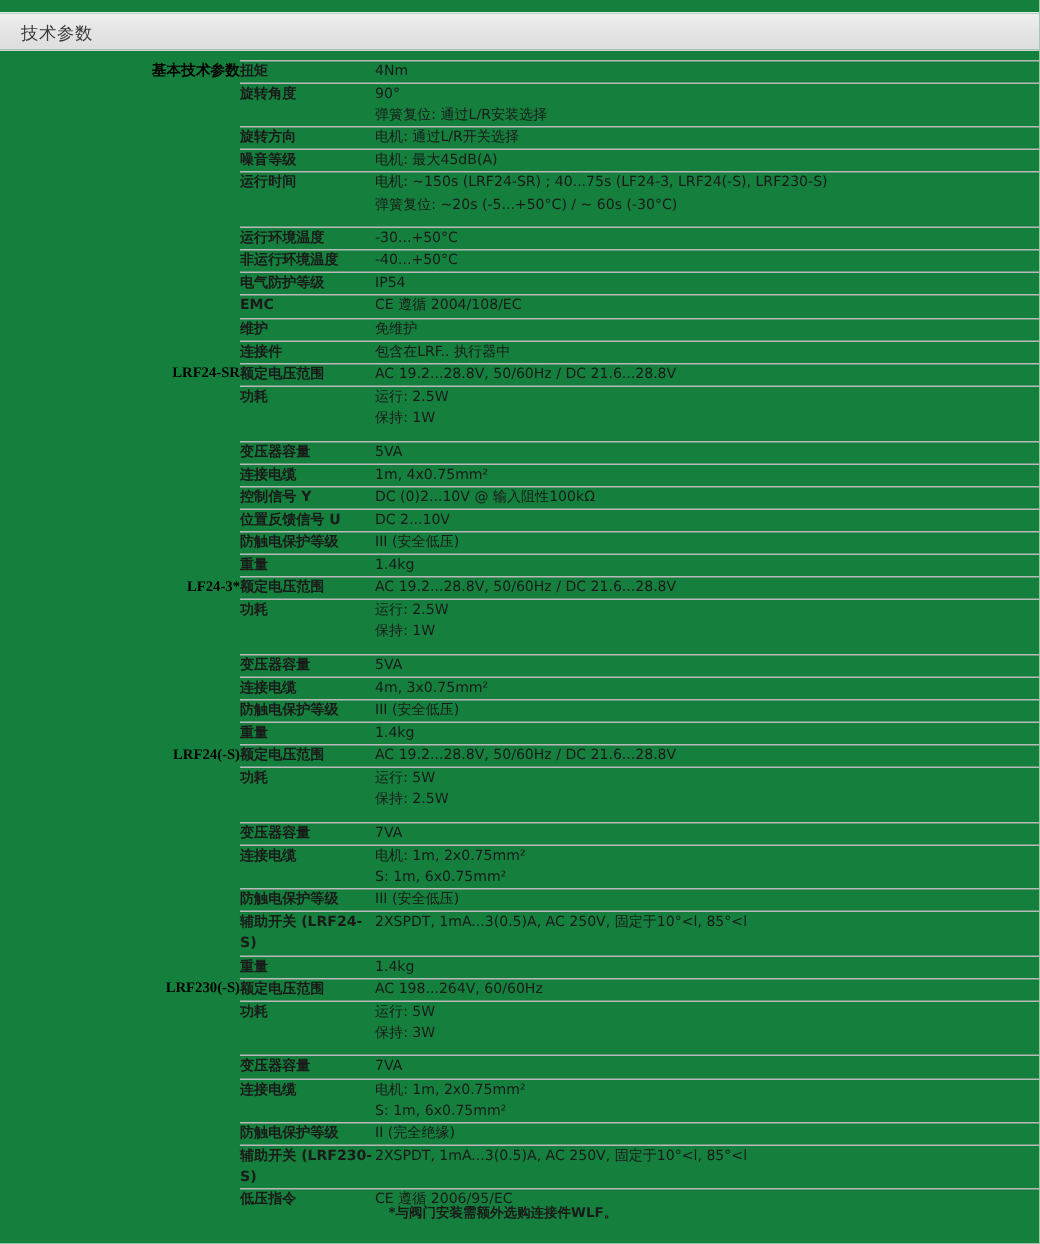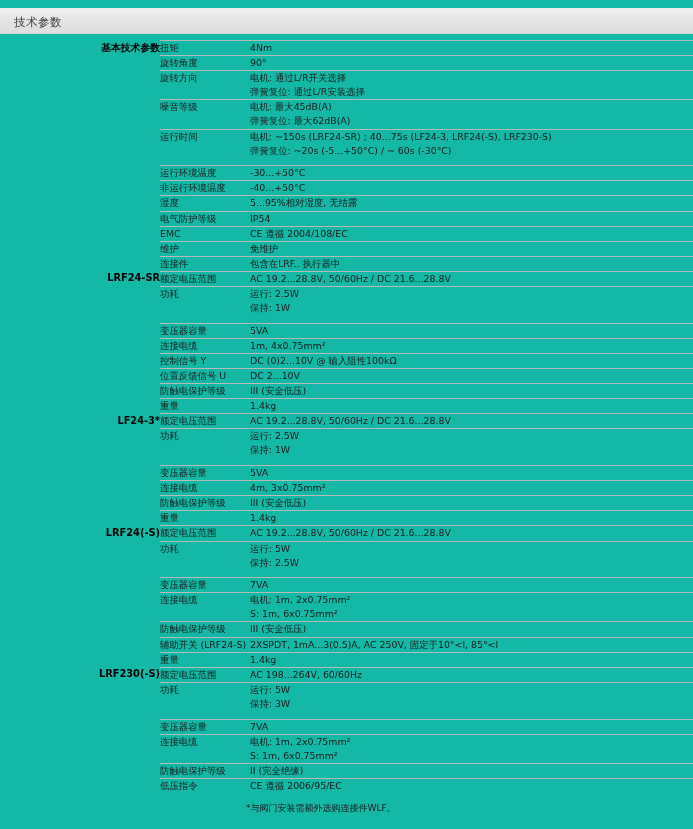--- a/index.html
+++ b/index.html
@@ -6,21 +6,21 @@
   html, body {
     margin: 0;
     padding: 0;
     background: #ffffff;
     font-family: "DejaVu Sans", "Liberation Sans", sans-serif;
   }
   #page {
     width: 693px;
     height: 829px;
     position: relative;
-    background: #14b8a6;
+    background: #15803d;
     overflow: hidden;
   }
   
   .header-bar {
     position: absolute;
     left: 0;
     top: 8px;
     width: 693px;
     height: 26px;
     background: linear-gradient(to bottom, #efefef 0%, #e4e4e4 50%, #dedede 100%);
@@ -55,25 +55,27 @@
   .col-b { width: 90px; }
   .col-c { width: 443px; }
 
   .cell-group {
     text-align: right;
     padding-right: 9px;
     font-weight: bold;
     font-size: 9.8px;
     color: #000;
     white-space: nowrap;
+    font-family: Liberation Serif, serif;
   }
   .cell-label {
     padding-left: 1px;
     padding-right: 4px;
     color: #1a1a1a;
+    font-weight: bold;
   }
   .cell-value {
     padding-left: 1px;
     color: #1a1a1a;
     margin-left: 33px;
   }
 
   
   tr.r > td { height: 14.1px; line-height: 14.1px; }
 
@@ -85,24 +87,25 @@
   
   tr.cont > td.cell-label,
   tr.cont > td.cell-value {
     border-top: none;
   }
 
   .spacer-row > td { height: 8px; line-height: 8px; }
 
   .footnote {
     position: absolute;
-    left: 246px;
+    left: 259px;
     bottom: 14px;
     font-size: 9px;
     color: #1a1a1a;
+    font-weight: bold;
   }
 </style>
 </head>
 <body>
 
 <div id="page">
 
   <div class="header-bar">
     <div class="header-title">技术参数</div>
   </div>
@@ -117,40 +120,35 @@
         <tr class="r sep">
           <td class="cell-group">基本技术参数</td>
           <td class="cell-label">扭矩</td>
           <td class="cell-value">4Nm</td>
         </tr>
         <tr class="r sep">
           <td class="cell-group"></td>
           <td class="cell-label">旋转角度</td>
           <td class="cell-value">90°</td>
         </tr>
+        <tr class="r cont">
+          <td class="cell-group"></td>
+          <td class="cell-label"></td>
+          <td class="cell-value">弹簧复位: 通过L/R安装选择</td>
+        </tr>
         <tr class="r sep">
           <td class="cell-group"></td>
           <td class="cell-label">旋转方向</td>
           <td class="cell-value">电机: 通过L/R开关选择</td>
         </tr>
-        <tr class="r cont">
-          <td class="cell-group"></td>
-          <td class="cell-label"></td>
-          <td class="cell-value">弹簧复位: 通过L/R安装选择</td>
-        </tr>
         <tr class="r sep">
           <td class="cell-group"></td>
           <td class="cell-label">噪音等级</td>
           <td class="cell-value">电机: 最大45dB(A)</td>
         </tr>
-        <tr class="r cont">
-          <td class="cell-group"></td>
-          <td class="cell-label"></td>
-          <td class="cell-value">弹簧复位: 最大62dB(A)</td>
-        </tr>
         <tr class="r sep">
           <td class="cell-group"></td>
           <td class="cell-label">运行时间</td>
           <td class="cell-value">电机: ~150s (LRF24-SR) ; 40...75s (LF24-3, LRF24(-S), LRF230-S)</td>
         </tr>
         <tr class="r cont">
           <td class="cell-group"></td>
           <td class="cell-label"></td>
           <td class="cell-value">弹簧复位: ~20s (-5...+50°C) / ~ 60s (-30°C)</td>
         </tr>
@@ -161,25 +159,20 @@
         </tr>
         <tr class="r sep">
           <td class="cell-group"></td>
           <td class="cell-label">运行环境温度</td>
           <td class="cell-value">-30...+50°C</td>
         </tr>
         <tr class="r sep">
           <td class="cell-group"></td>
           <td class="cell-label">非运行环境温度</td>
           <td class="cell-value">-40...+50°C</td>
-        </tr>
-        <tr class="r sep">
-          <td class="cell-group"></td>
-          <td class="cell-label">湿度</td>
-          <td class="cell-value">5...95%相对湿度, 无结露</td>
         </tr>
         <tr class="r sep">
           <td class="cell-group"></td>
           <td class="cell-label">电气防护等级</td>
           <td class="cell-value">IP54</td>
         </tr>
         <tr class="r sep">
           <td class="cell-group"></td>
           <td class="cell-label">EMC</td>
           <td class="cell-value">CE 遵循 2004/108/EC</td>
@@ -369,20 +362,25 @@
           <td class="cell-label"></td>
           <td class="cell-value">S: 1m,  6x0.75mm²</td>
         </tr>
         <tr class="r sep">
           <td class="cell-group"></td>
           <td class="cell-label">防触电保护等级</td>
           <td class="cell-value">II (完全绝缘)</td>
         </tr>
         <tr class="r sep">
           <td class="cell-group"></td>
+          <td class="cell-label">辅助开关 (LRF230-S)</td>
+          <td class="cell-value">2XSPDT, 1mA...3(0.5)A, AC 250V, 固定于10°&lt;l, 85°&lt;l</td>
+        </tr>
+        <tr class="r sep">
+          <td class="cell-group"></td>
           <td class="cell-label">低压指令</td>
           <td class="cell-value">CE 遵循 2006/95/EC</td>
         </tr>
       </tbody>
   </table>
 
   <div class="footnote">*与阀门安装需额外选购连接件WLF。</div>
 
 </div>
 

